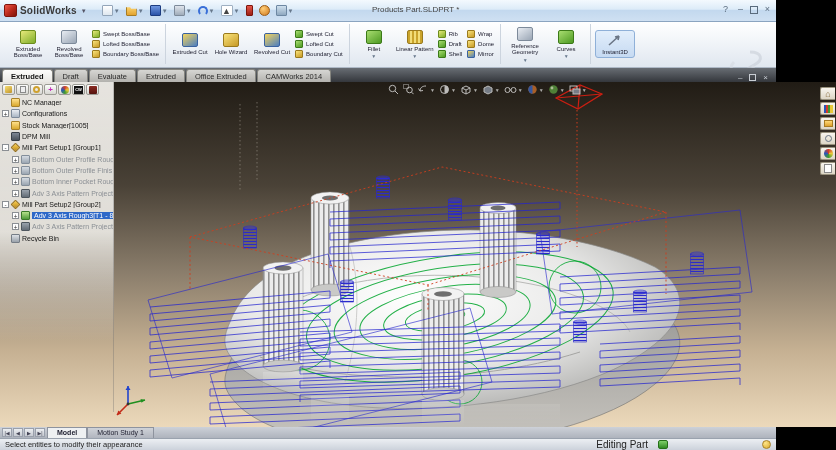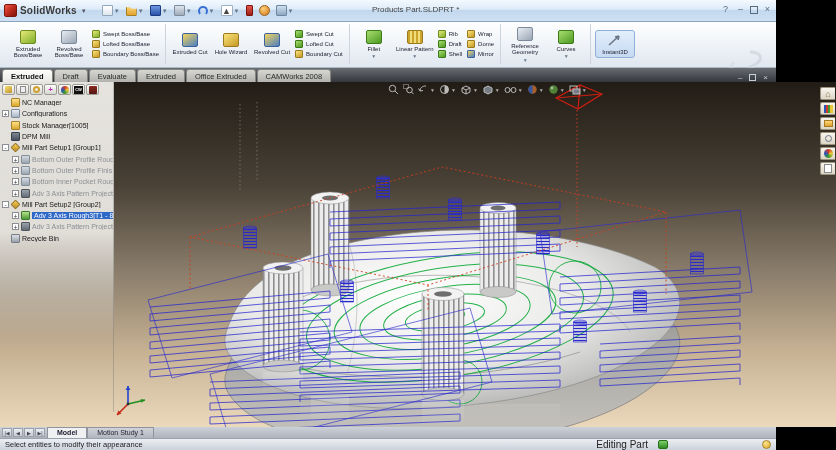--- a/index.html
+++ b/index.html
@@ -313,21 +313,21 @@
       <path d="M8,12 C2,18 6,26 16,26 C26,26 30,20 26,16" stroke="#d4d9e0" stroke-width="3" fill="none"></path>
     </svg>
   </div>
 
   <div class="tabrow">
     <span class="ctab active">Extruded</span>
     <span class="ctab">Draft</span>
     <span class="ctab">Evaluate</span>
     <span class="ctab">Extruded</span>
     <span class="ctab">Office Extruded</span>
-    <span class="ctab">CAMWorks 2008</span>
+    <span class="ctab">CAMWorks 2014</span>
     <span class="dwb">
       <span>–</span>
       <span class="restore"></span>
       <span>×</span>
     </span>
   </div>
 
   <div class="main">
 
     <svg class="vp" width="836" height="345" viewBox="0 0 836 345">

